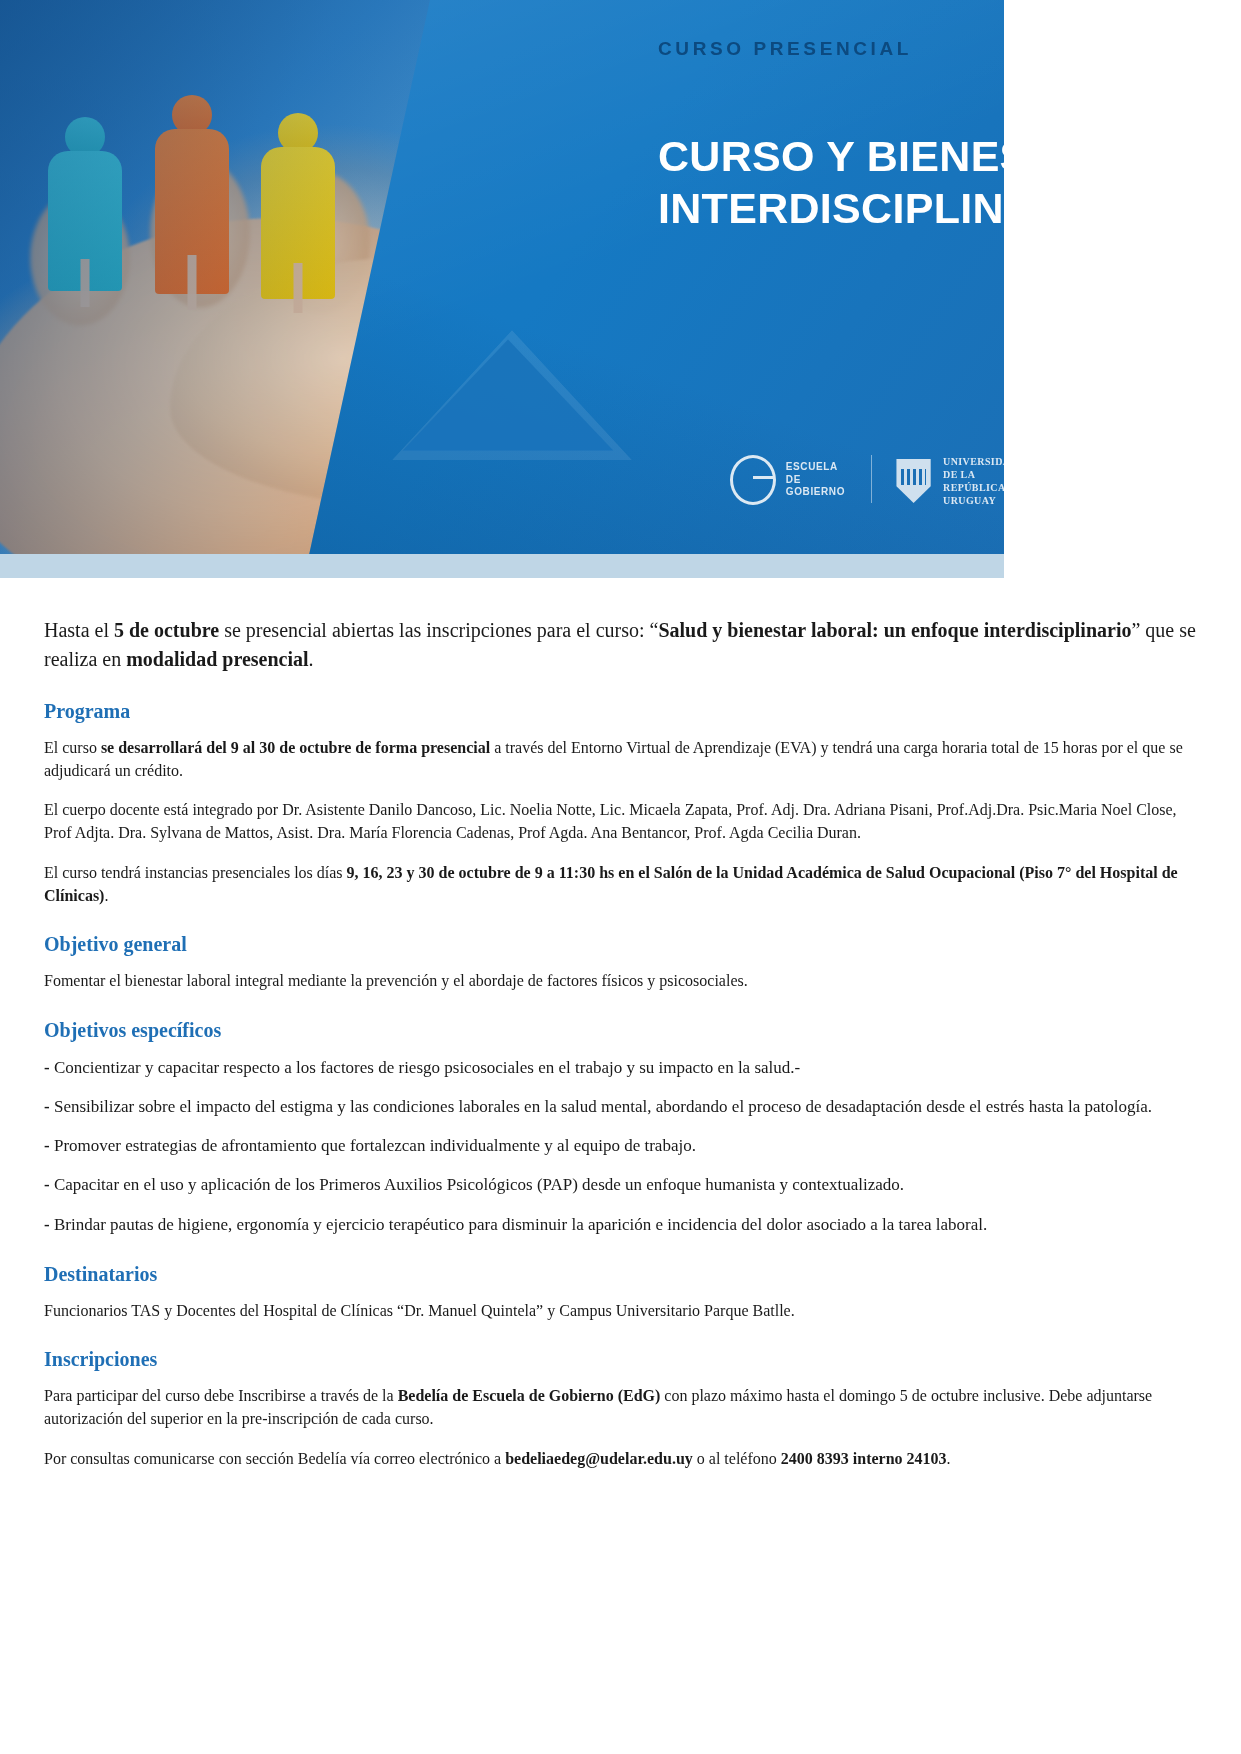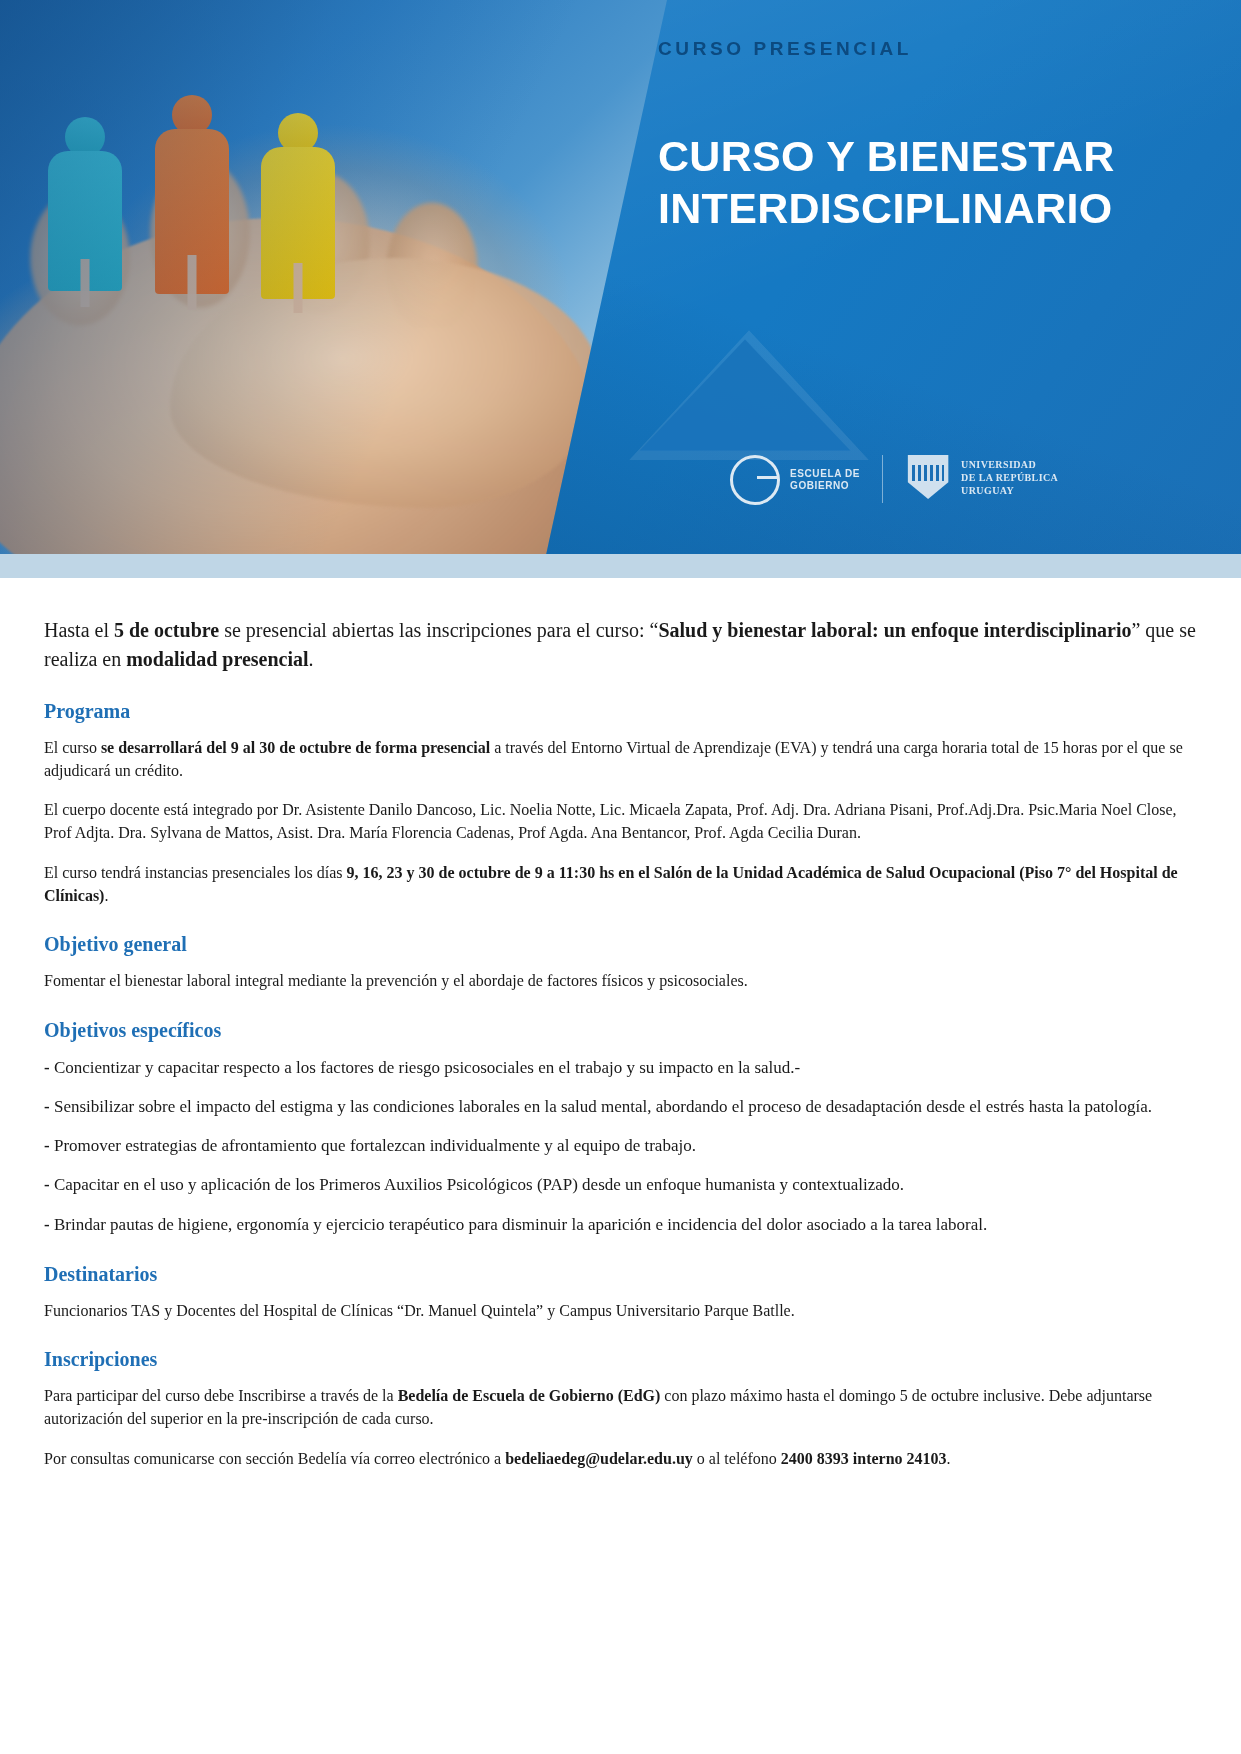--- a/index.html
+++ b/index.html
@@ -10,21 +10,21 @@
   body {
     width: 1241px;
     min-height: 1754px;
     font-family: "Liberation Serif", serif;
     color: #1a1a1a;
   }
 
   
   .hero {
     position: relative;
-    width: 1241px;
+    width: 1004px;
     height: 578px;
     overflow: hidden;
     background: #0f6fbd;
   }
   
   .hero-photo {
     position: absolute;
     left: 0; top: 0;
     width: 700px; height: 578px;
     background:

